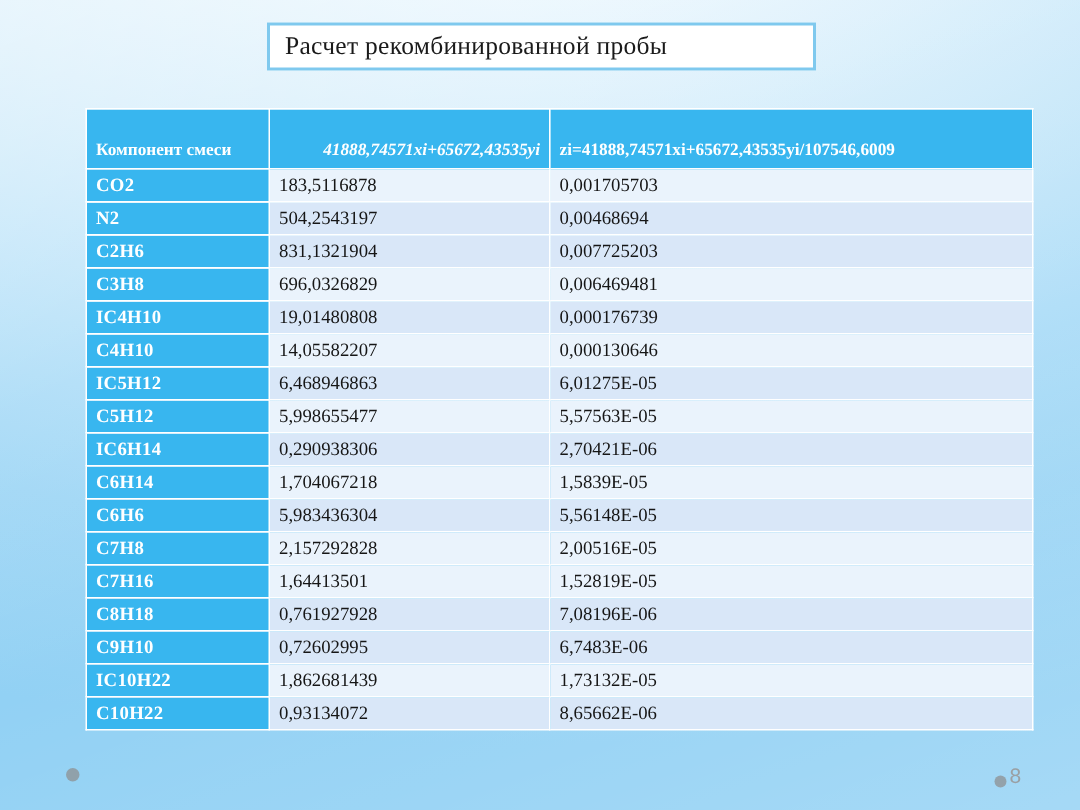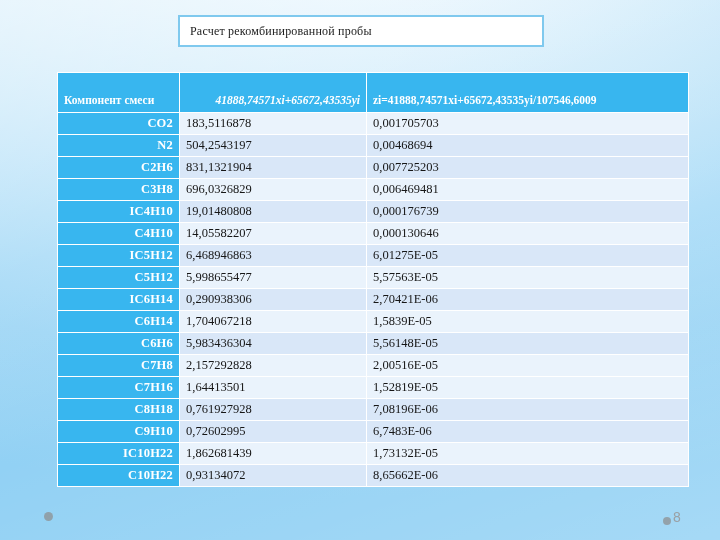--- a/index.html
+++ b/index.html
@@ -41,21 +41,21 @@
     height: 32px;
     background: #ffffff;
     border: 2px solid #7fc9ee;
     box-sizing: border-box;
     display: flex;
     align-items: center;
     padding-left: 10px;
   }
   .title-text {
     font-family: "Liberation Serif", "DejaVu Serif", serif;
-    font-size: 12px;
+    font-size: 17px;
     color: #1a1a1a;
     letter-spacing: 0.2px;
     white-space: nowrap;
   }
 
   
   .table-wrap {
     position: absolute;
     left: 57px;
     top: 72px;
@@ -94,21 +94,21 @@
     border: 1px solid #ffffff;
     box-sizing: border-box;
     line-height: 21px;
     white-space: nowrap;
     overflow: hidden;
   }
   td.name {
     background: #38b6ef;
     color: #ffffff;
     font-weight: bold;
-    text-align: right;
+    text-align: left;
     font-size: 12px;
     letter-spacing: 0.2px;
   }
   td.num {
     color: #161616;
     text-align: left;
     background: #eaf3fc;
   }
   tbody tr.alt td.num {
     background: #d9e7f8;

